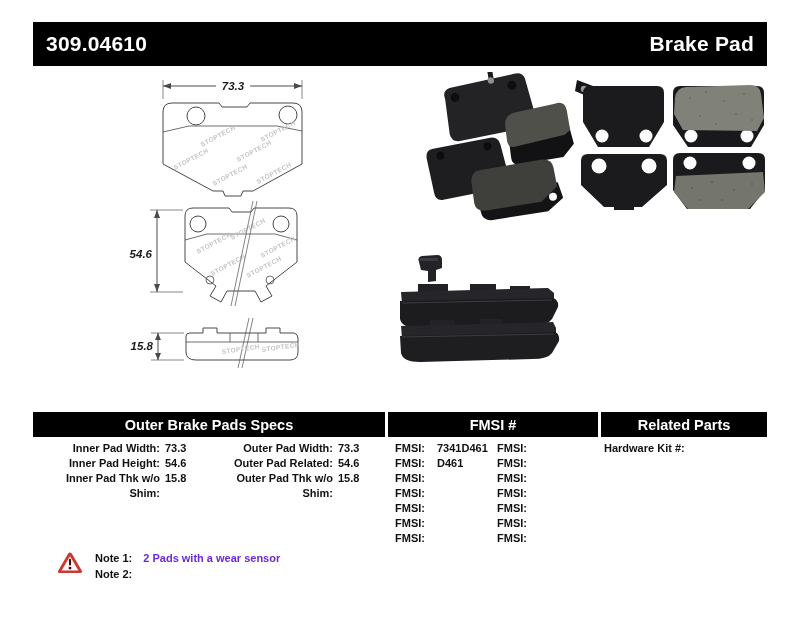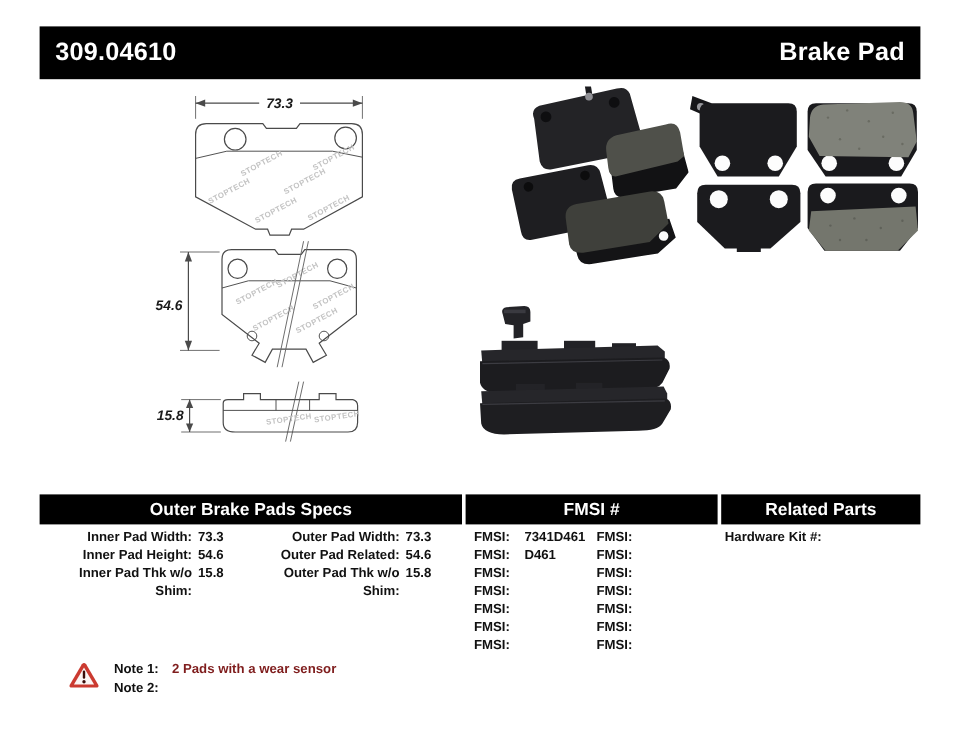--- a/index.html
+++ b/index.html
@@ -321,20 +321,20 @@
   </div>
 
   <svg class="abs" style="left:57px;top:551px" width="26" height="24" viewBox="0 0 26 24">
     <path d="M11.2,2.6 Q13,0.2 14.8,2.6 L24.7,19.4 Q26.1,22 23,22 L3,22 Q-0.1,22 1.3,19.4 Z" fill="#cb3a30"></path>
     <path d="M13,5.2 L21.4,19.4 L4.6,19.4 Z" fill="#fbf5f4"></path>
     <rect x="12" y="7.8" width="2" height="6.8" rx="1" fill="#3a0b08"></rect>
     <circle cx="13" cy="17.1" r="1.4" fill="#3a0b08"></circle>
   </svg>
   <div class="note-row" style="top:550px">
     <span>Note 1:</span>
-    <span class="note-text-red" id="note1-red" style="color: #7f1d1d;">2 Pads with a wear sensor</span>
+    <span class="note-text-red" id="note1-red" style="color: #6d28d9;">2 Pads with a wear sensor</span>
   </div>
   <div class="note-row" style="top:566px">
     <span>Note 2:</span>
     <span class="note-text-red" style="color: rgb(208, 51, 40);"></span>
   </div>
 
 </div>
 
 </body></html>

